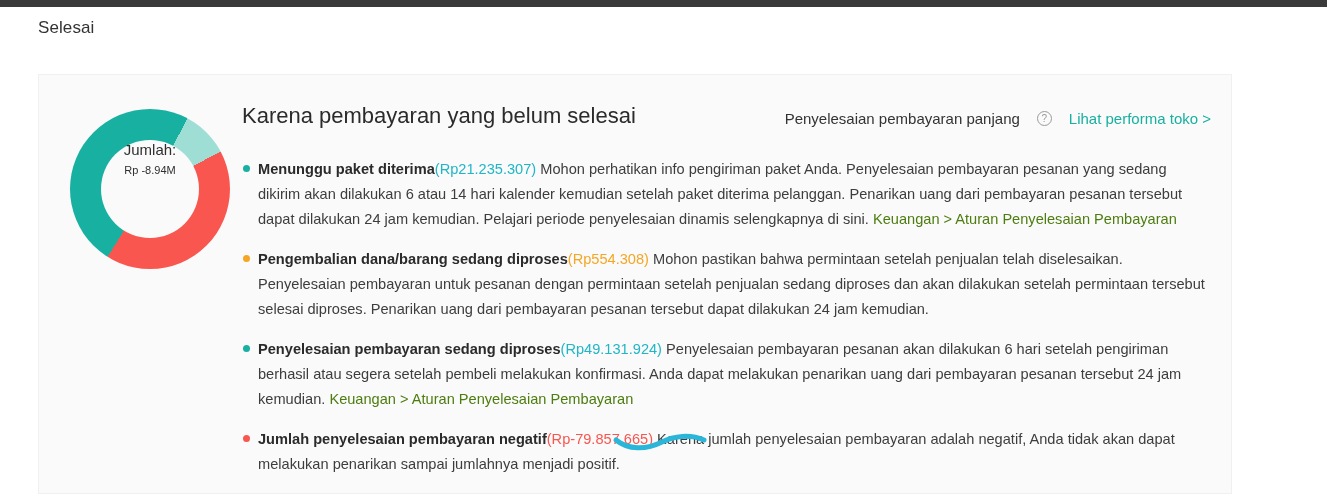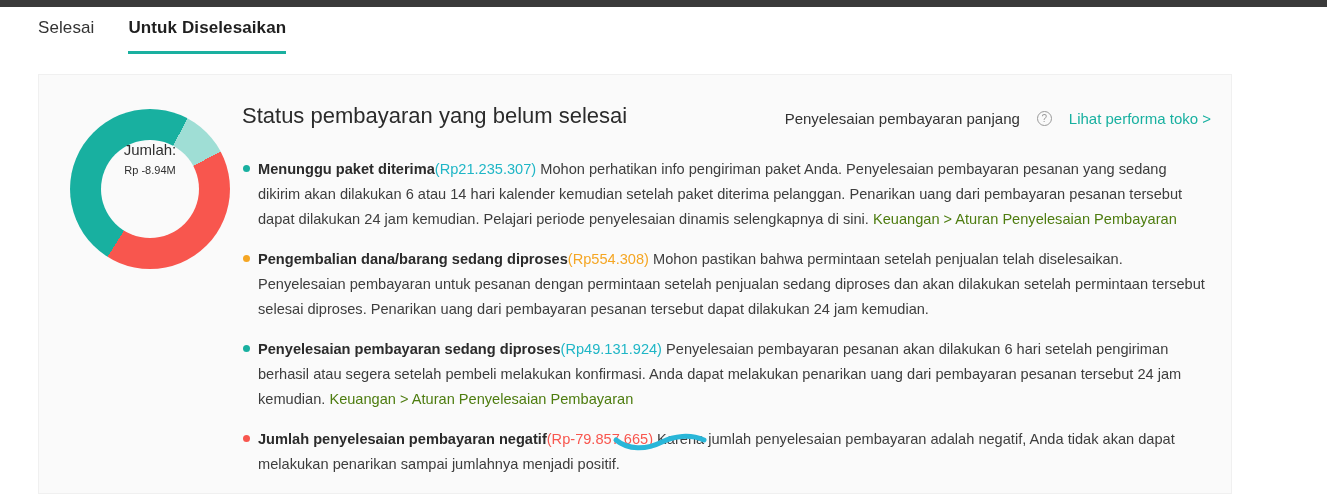--- a/index.html
+++ b/index.html
@@ -181,37 +181,36 @@
 </style>
 </head>
 <body>
 
 <div id="page">
 
   <div class="topbar"></div>
 
   <div class="tabs">
     <div class="tab">Selesai</div>
-    <div class="tab active">Untuk Diselesaikan</div>
   </div>
 
   <div class="panel">
 
     <div class="donut-wrap">
       <div class="donut"></div>
       <div class="donut-hole">
         <div class="l1">Jumlah:</div>
         <div class="l2">Rp -8.94M</div>
       </div>
     </div>
 
     <div class="content">
 
       <div class="header-row">
-        <div class="title">Status pembayaran yang belum selesai</div>
+        <div class="title">Karena pembayaran yang belum selesai</div>
         <div class="header-right">
           <span class="lbl">Penyelesaian pembayaran panjang</span>
           <span class="qmark">?</span>
           <span class="link-teal">Lihat performa toko &gt;</span>
         </div>
       </div>
 
       <div class="items">
 
         <div class="item">

